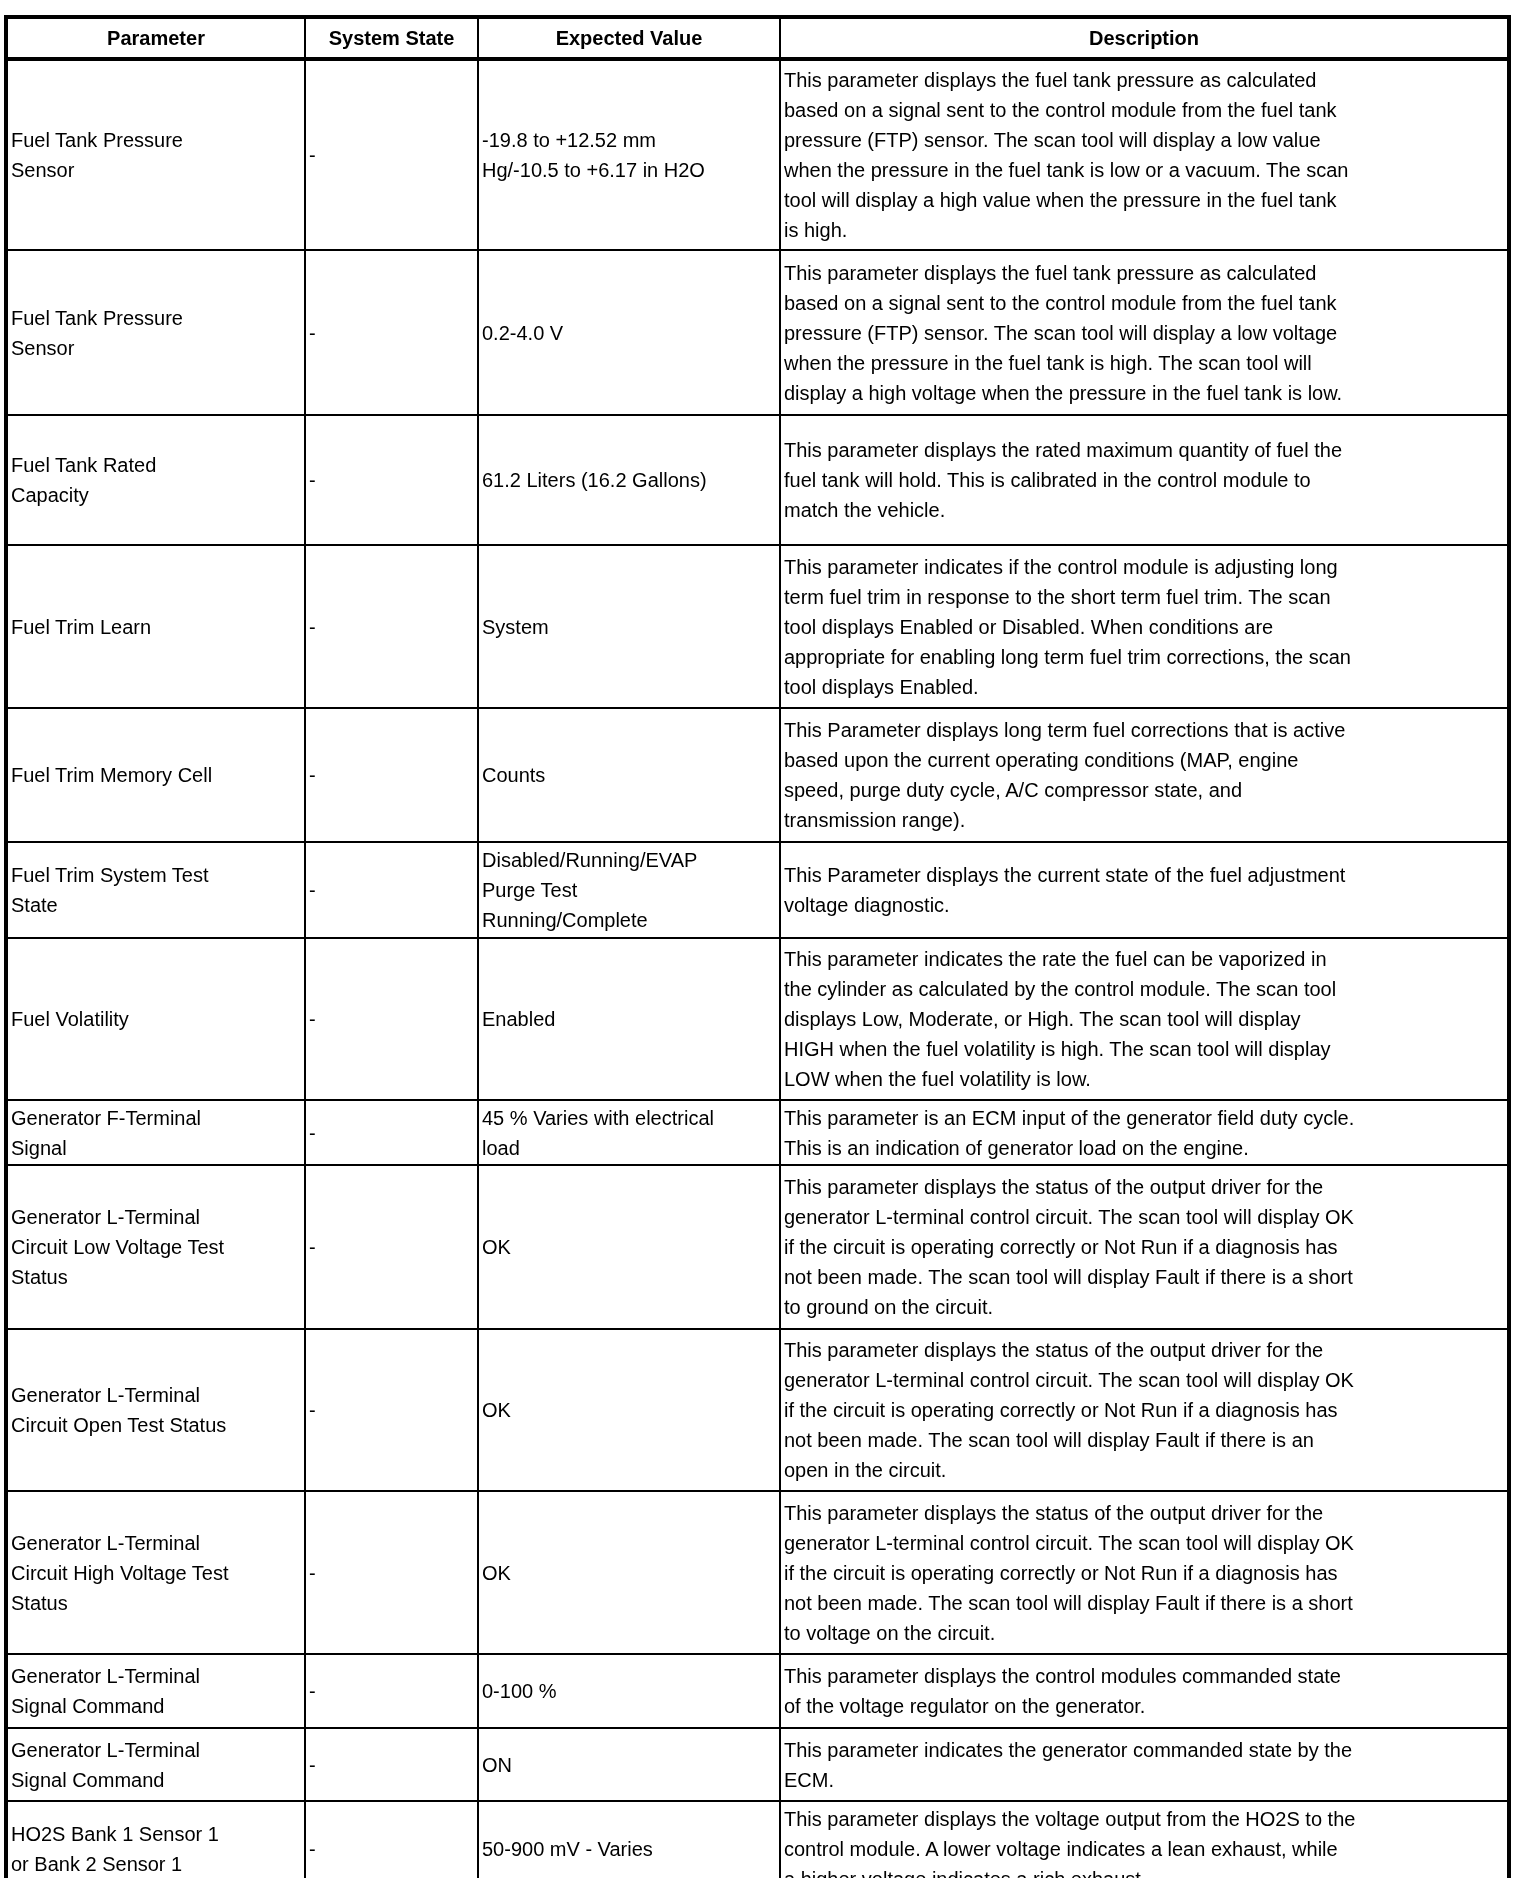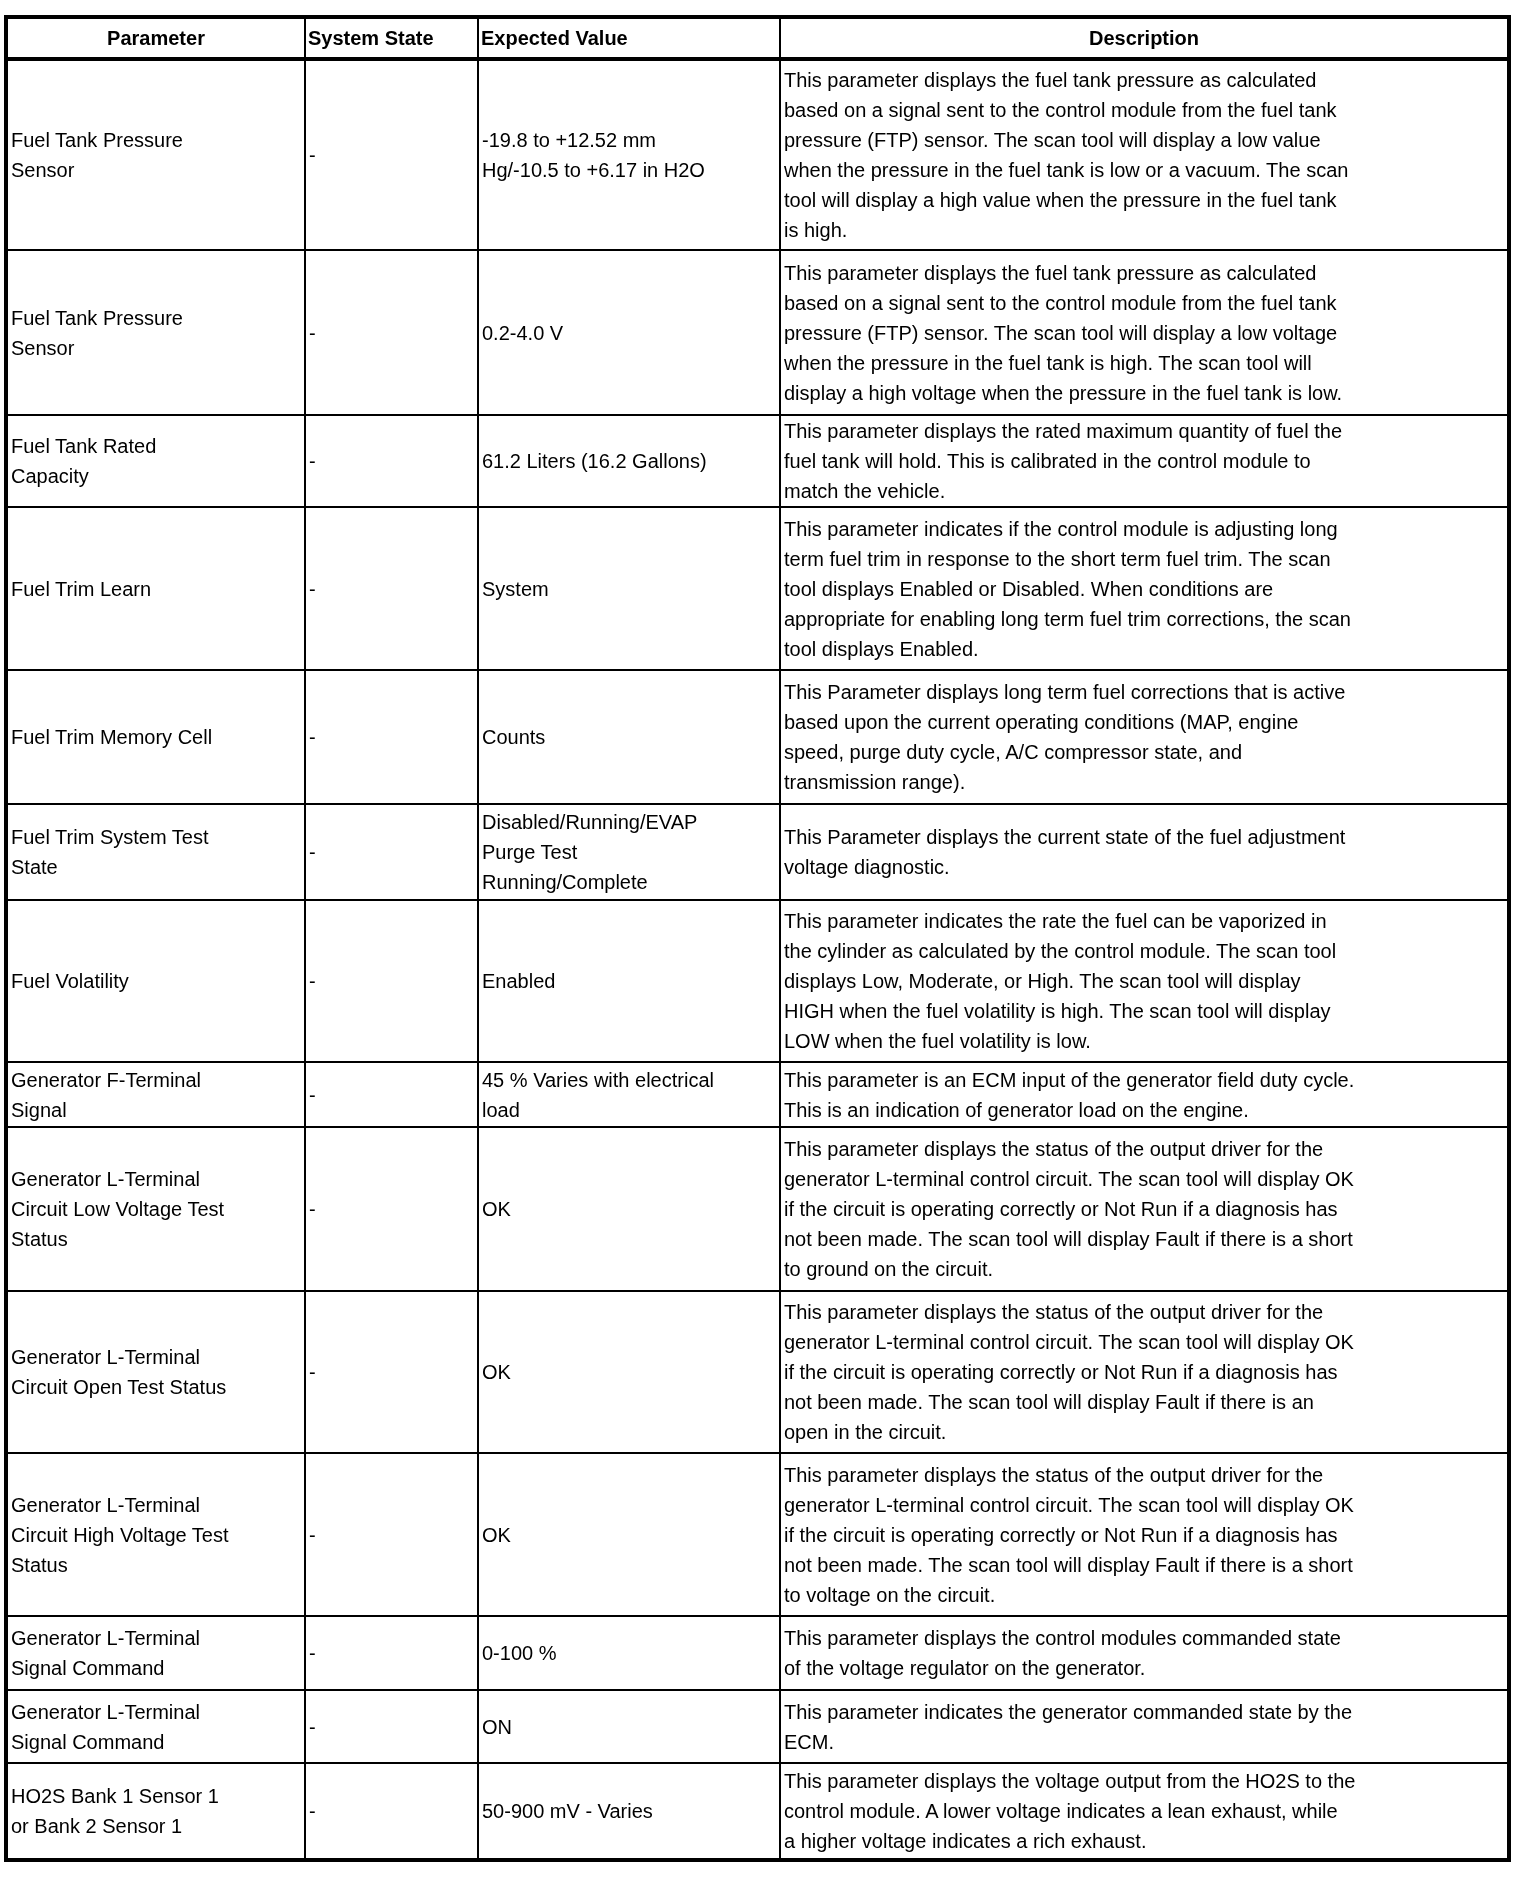--- a/index.html
+++ b/index.html
@@ -20,20 +20,21 @@
     padding: 0 3px;
     vertical-align: middle;
     text-align: left;
     overflow: hidden;
   }
   .param-table thead th {
     font-weight: bold;
     height: 38px;
     border-bottom: 4px solid #000;
     padding: 0 2px;
+    text-align: center;
   }
   .param-table th.c-center { text-align: center; }
   .cell-text { white-space: pre-line; display: block; }
   col.c1 { width: 299px; }
   col.c2 { width: 173px; }
   col.c3 { width: 302px; }
   col.c4 { width: 729px; }
 </style>
 </head>
 <body>
@@ -87,21 +88,21 @@
           <span class="cell-text">0.2-4.0 V</span>
         </td>
       <td>
           <span class="cell-text">This parameter displays the fuel tank pressure as calculated
 based on a signal sent to the control module from the fuel tank
 pressure (FTP) sensor. The scan tool will display a low voltage
 when the pressure in the fuel tank is high. The scan tool will
 display a high voltage when the pressure in the fuel tank is low.</span>
         </td>
     </tr>
-    <tr style="height:92px">
+    <tr style="height:130px">
       <td>
           <span class="cell-text">Fuel Tank Rated
 Capacity</span>
         </td>
       <td>
           <span class="cell-text">-</span>
         </td>
       <td>
           <span class="cell-text">61.2 Liters (16.2 Gallons)</span>
         </td>

